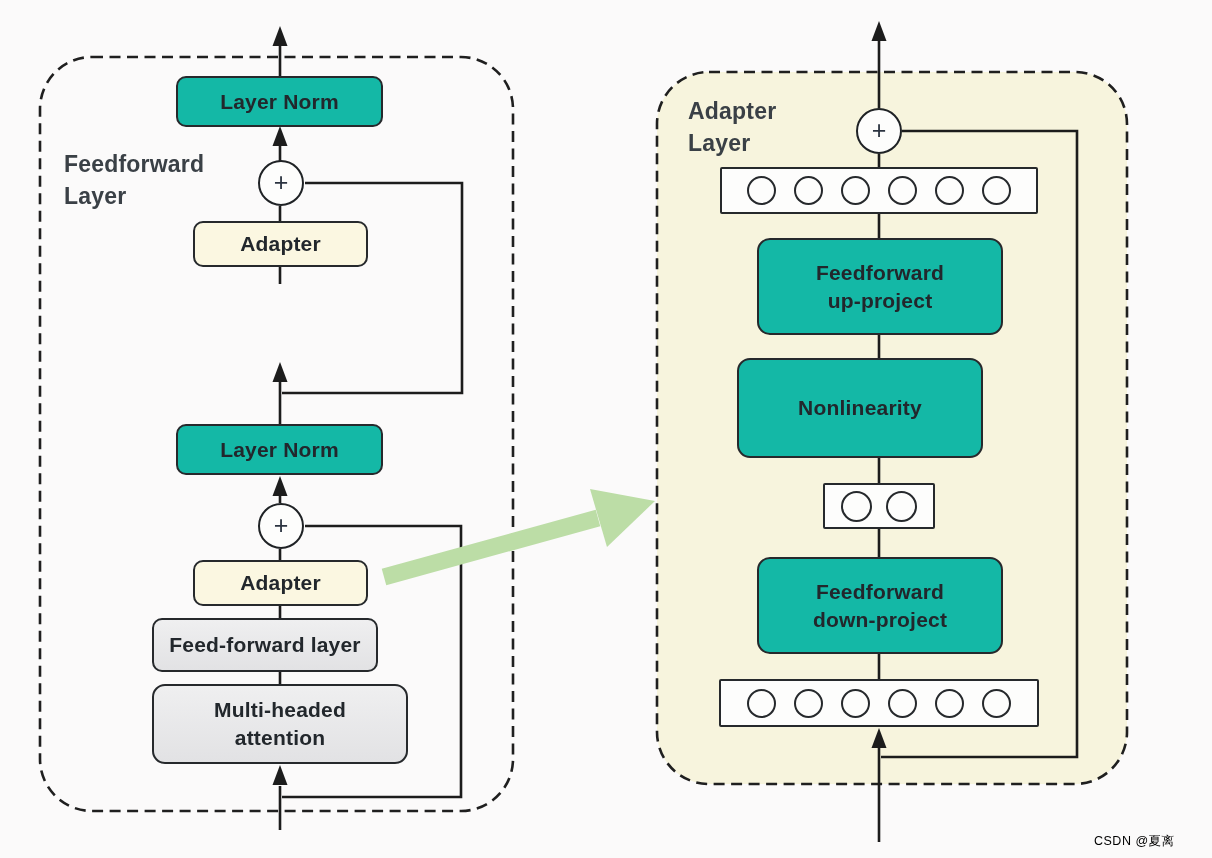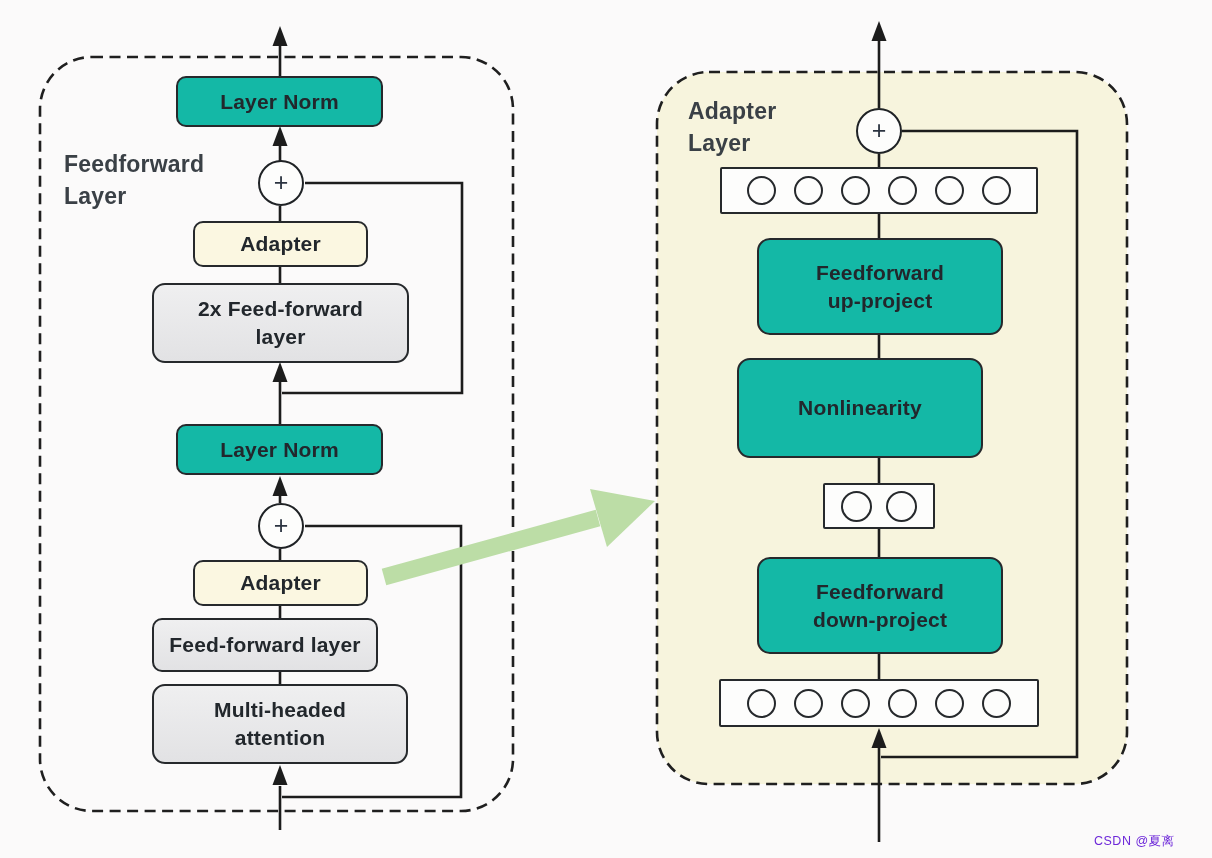--- a/index.html
+++ b/index.html
@@ -39,21 +39,21 @@
   }
   .feature-row.mid{gap:14px;}
   .feature-row.mid .dot{width:31px;height:31px;}
   .label{
     position:absolute;z-index:3;white-space:pre-line;
     font-size:23px;font-weight:600;color:#3a4046;line-height:1.38;
     letter-spacing:.2px;
   }
   .watermark{
     position:absolute;z-index:4;left:1094px;top:833px;
-    font-size:12.5px;color:#6d28d9;letter-spacing:.5px;font-weight:400;
+    font-size:12.5px;color:#000000;letter-spacing:.5px;font-weight:400;
   }
 </style>
 </head>
 <body>
 
 <div class="stage">
 
   <svg class="wires" width="1212" height="858" viewBox="0 0 1212 858">
 
     <rect x="40" y="57" width="473" height="754" rx="52" fill="none" stroke="#1f1f1f" stroke-width="2.6" stroke-dasharray="11 6.5"></rect>
@@ -102,22 +102,20 @@
   </svg>
 
   <div class="label" style="left:64px;top:149px;">Feedforward
 Layer</div>
   <div class="label" style="left:688px;top:96px;">Adapter
 Layer</div>
 
   <div class="node green" style="left:176px;top:76px;width:207px;height:51px;">Layer Norm</div>
   <div class="plus" style="left:258px;top:160px;">+</div>
   <div class="node yellow" style="left:193px;top:221px;width:175px;height:46px;">Adapter</div>
-  <div class="node gray big" style="left:152px;top:283px;width:257px;height:80px;">2x Feed-forward
-layer</div>
   <div class="node green" style="left:176px;top:424px;width:207px;height:51px;">Layer Norm</div>
   <div class="plus" style="left:258px;top:503px;">+</div>
   <div class="node yellow" style="left:193px;top:560px;width:175px;height:46px;">Adapter</div>
   <div class="node gray" style="left:152px;top:618px;width:226px;height:54px;">Feed-forward layer</div>
   <div class="node gray big" style="left:152px;top:684px;width:256px;height:80px;">Multi-headed
 attention</div>
 
   <div class="plus" style="left:856px;top:108px;">+</div>
   <div class="feature-row" style="left:720px;top:167px;width:318px;height:47px;">
       <span class="dot"></span>

